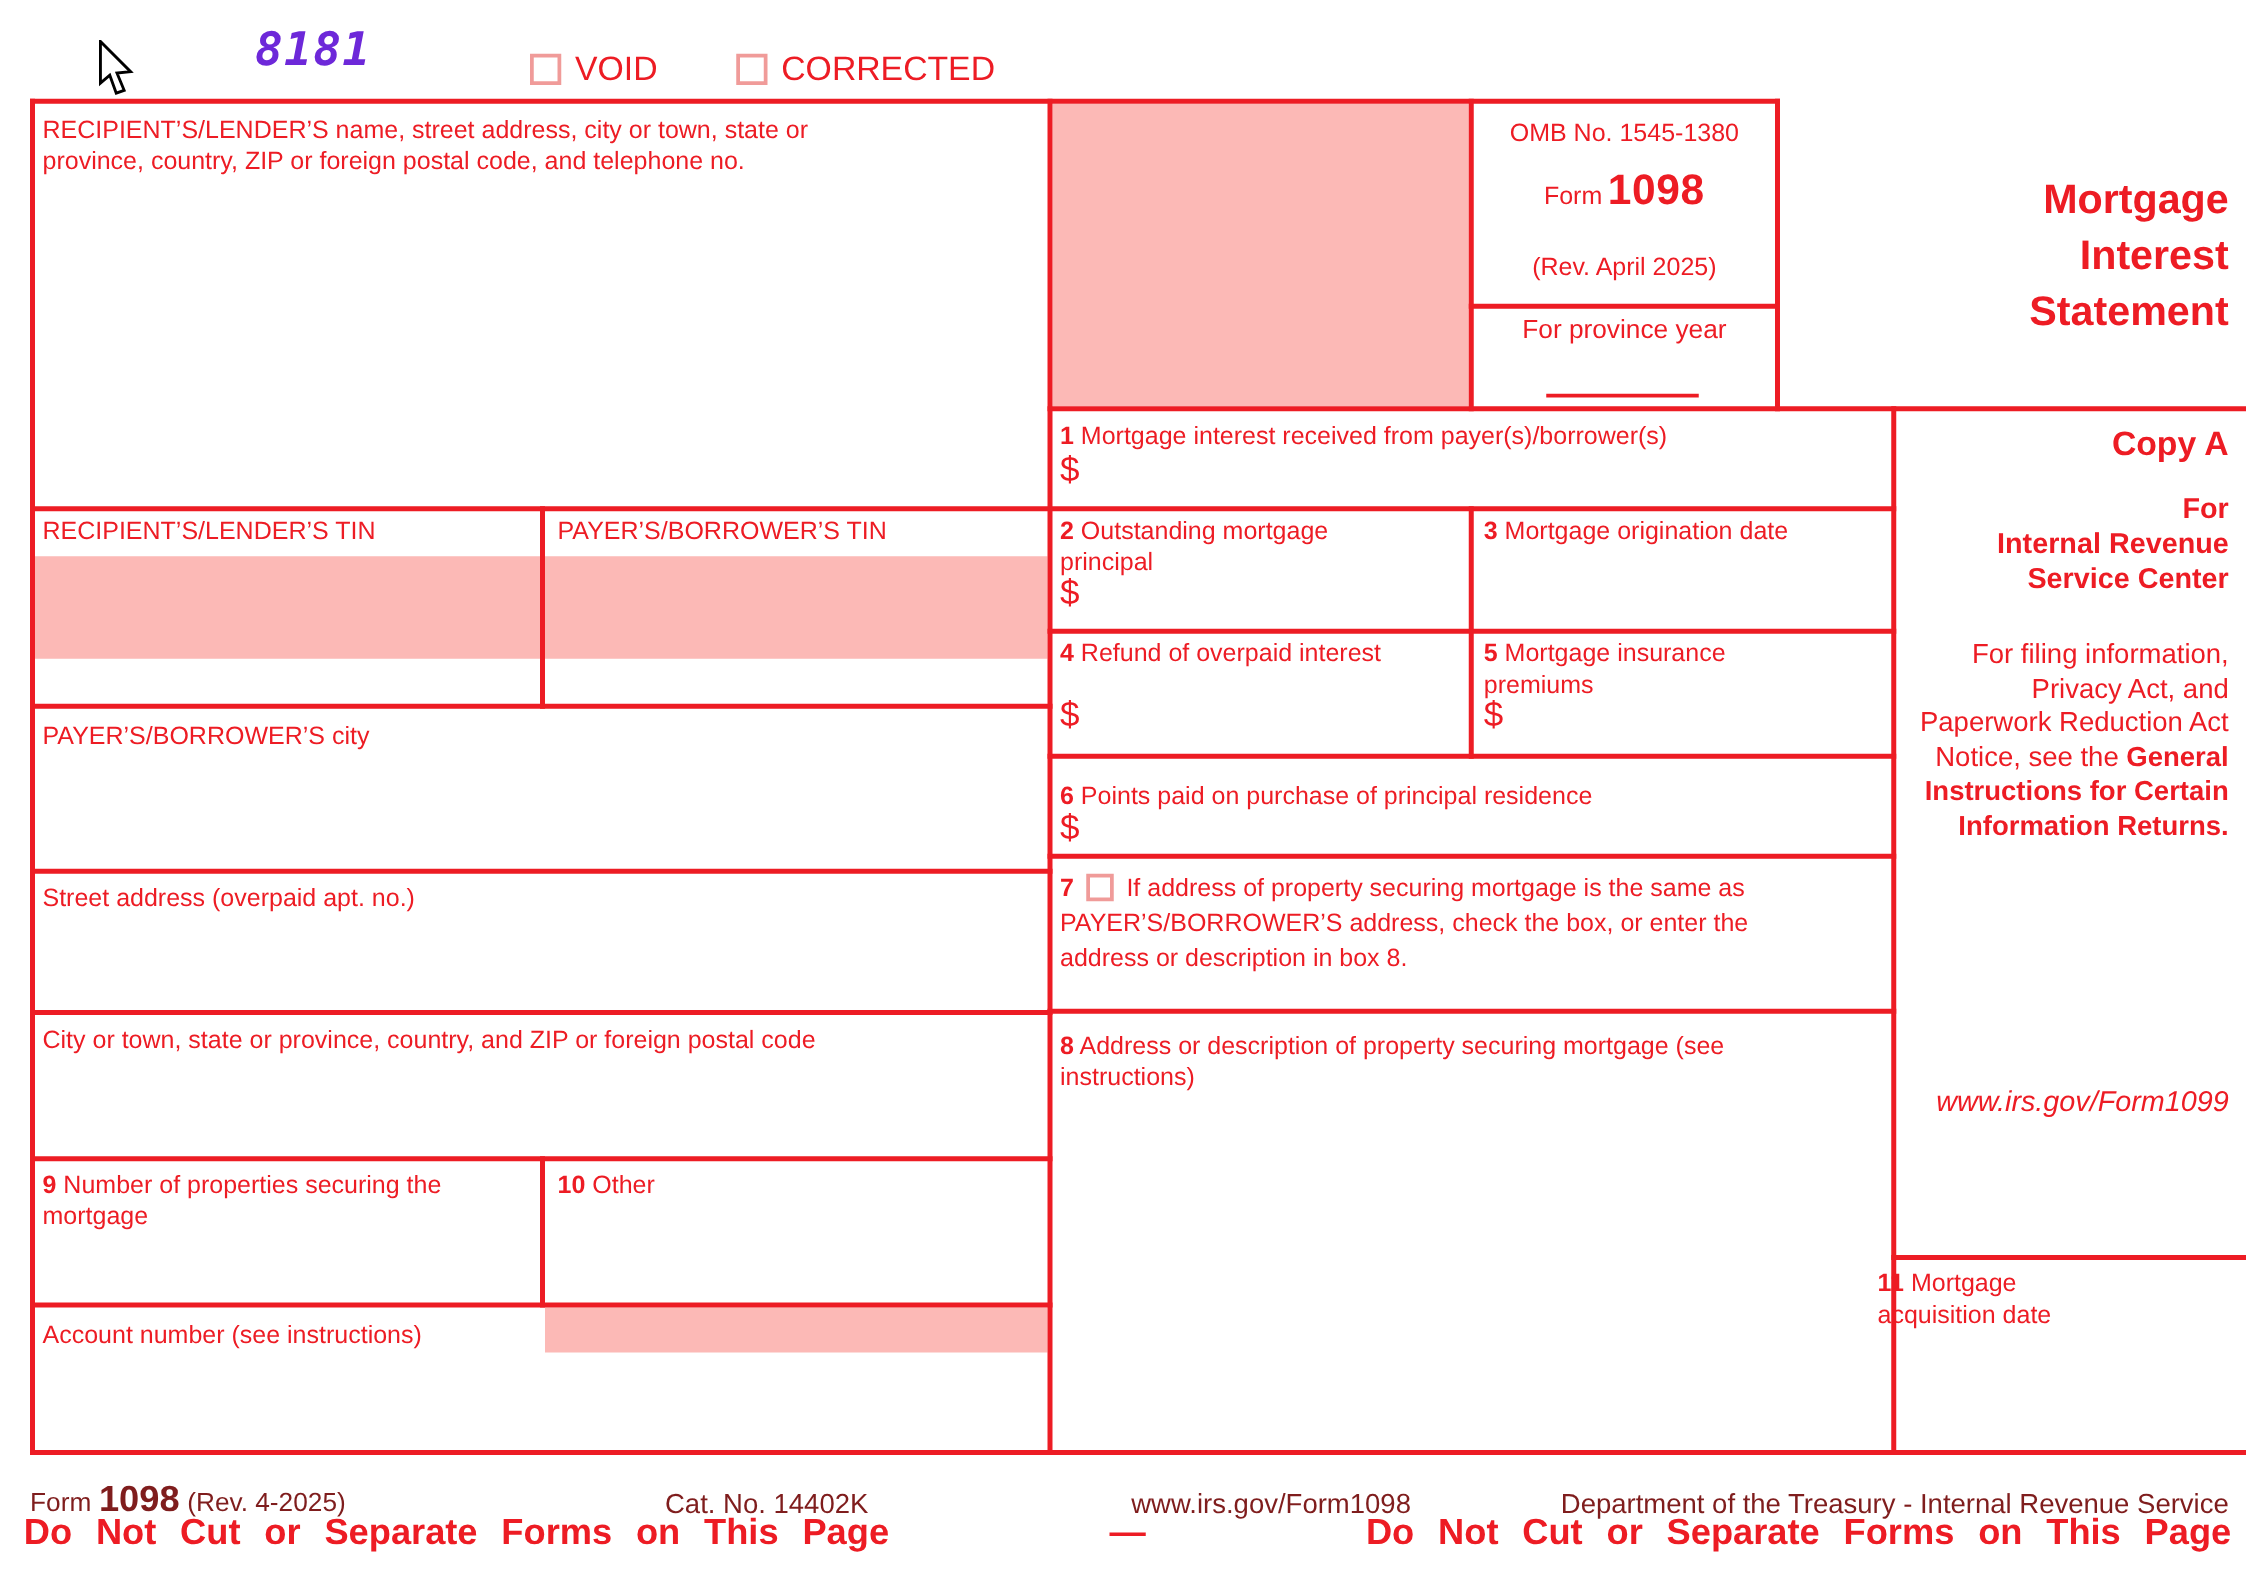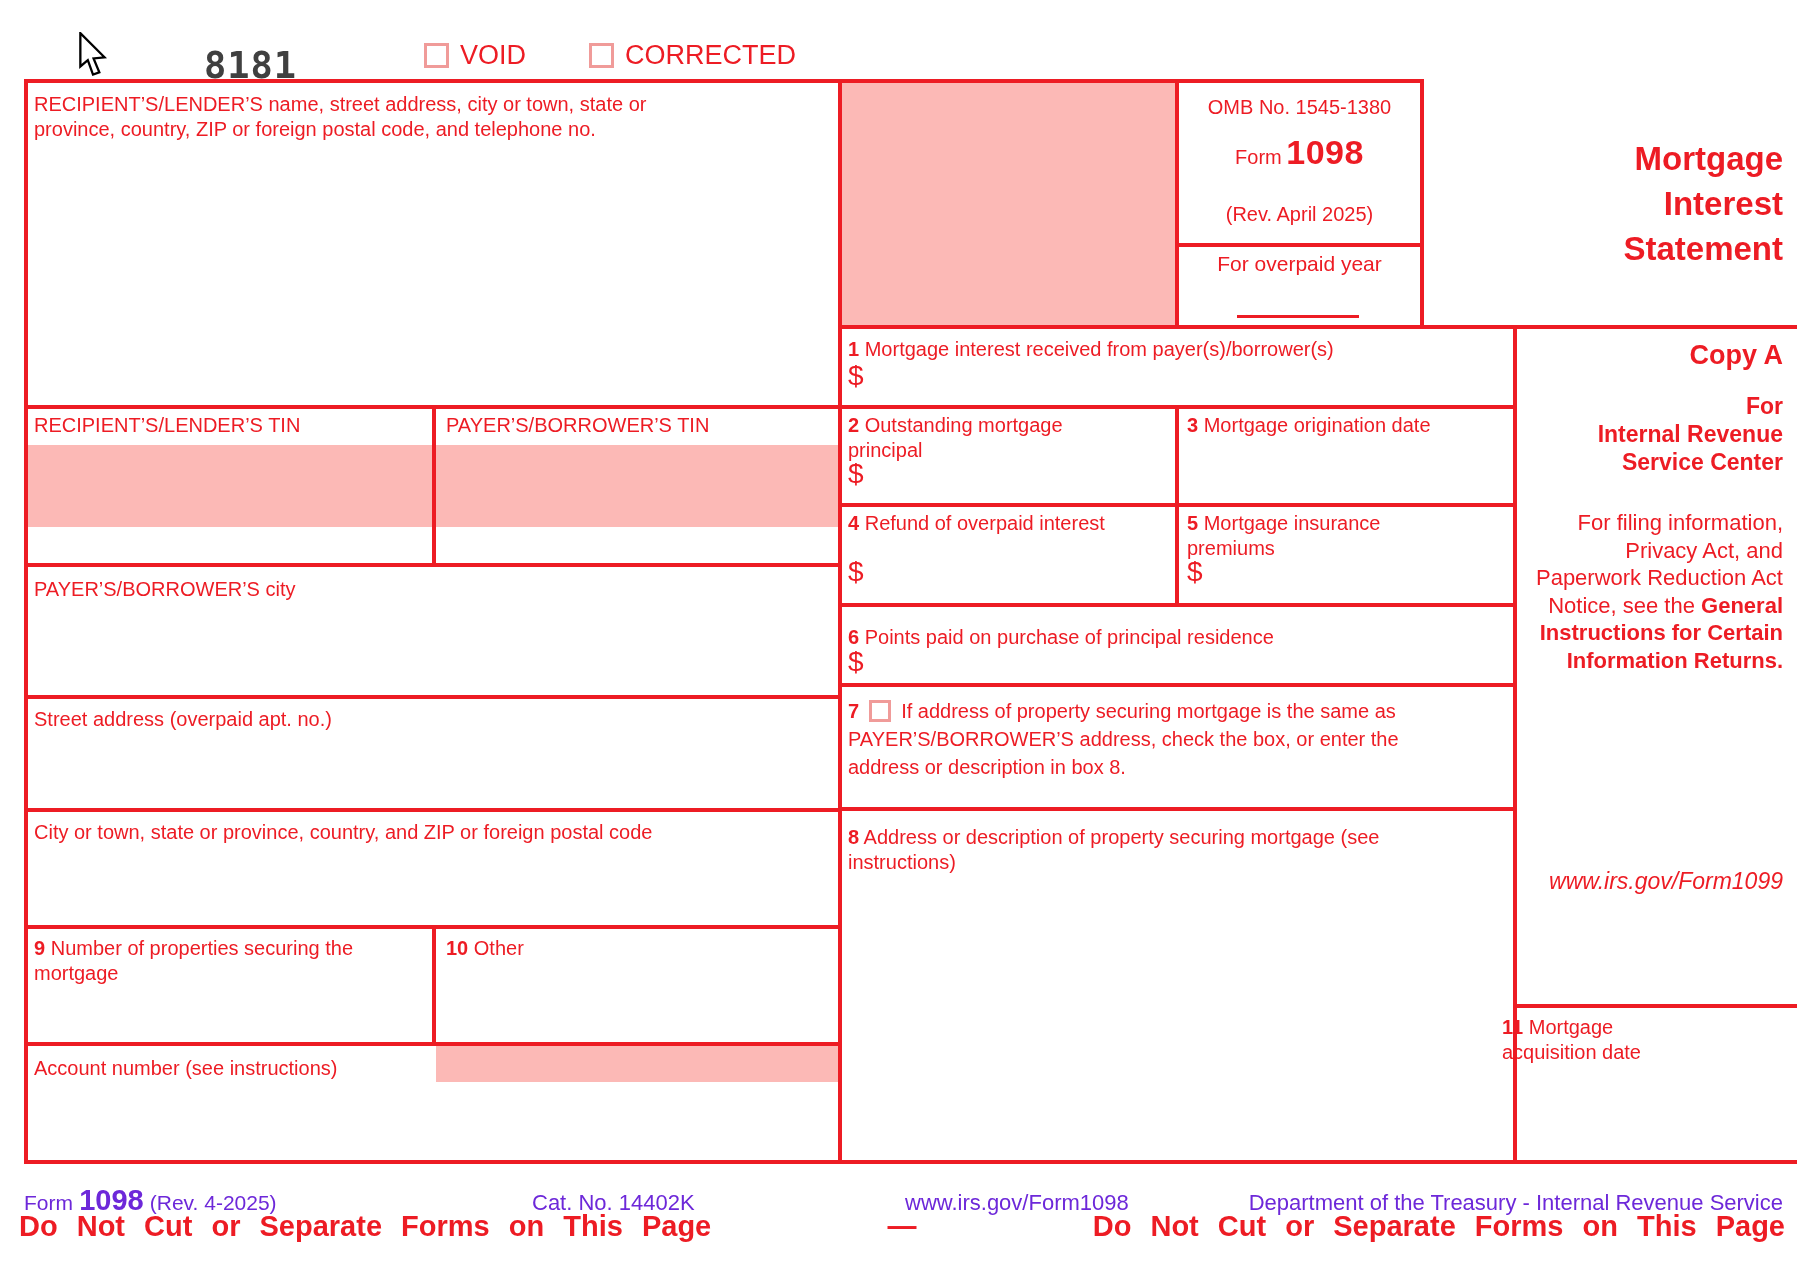--- a/index.html
+++ b/index.html
@@ -8,33 +8,33 @@
   .ln{position:absolute;background:#ED1C24;}
   .pink{position:absolute;background:#FCB9B6;}
   .lbl{position:absolute;font-size:20px;line-height:25px;color:#ED1C24;}
   .lbl b{font-weight:bold;}
   .dollar{position:absolute;font-size:28px;color:#ED1C24;}
   .rt{text-align:right;}
   .cbox{display:inline-block;width:25px;height:25px;border:3px solid #F09B99;background:#fff;box-sizing:border-box;}
   .cb7{display:inline-block;width:22px;height:22px;border:3px solid #F09B99;background:#fff;
        box-sizing:border-box;vertical-align:-4px;margin:0 10px 0 10px;}
   .hdr-check{position:absolute;display:flex;align-items:center;gap:11px;font-size:27px;color:#ED1C24;}
-  .code8181{position:absolute;left:204px;top:44px;font-family:"DejaVu Sans Mono", monospace;
-            font-weight:bold;font-size:37px;color:#404040;letter-spacing:1px;}
+  .code8181{position:absolute;left:204px;top:18px;font-family:"DejaVu Sans Mono", monospace;
+            font-weight:bold;font-size:37px;color:#6d28d9;letter-spacing:1px;font-style:italic;}
   .title-block{position:absolute;right:14px;top:136px;font-weight:bold;font-size:33px;
                line-height:45px;text-align:right;}
   .copy-a{position:absolute;right:14px;top:340px;font-weight:bold;font-size:27px;text-align:right;}
   .irs-block{position:absolute;right:14px;top:392px;font-weight:bold;font-size:23px;line-height:28px;text-align:right;}
   .filing{position:absolute;right:14px;top:509px;width:252px;font-size:22px;line-height:27.5px;text-align:right;}
   .filing b{font-weight:bold;margin-top:13px;}
   .url-right{position:absolute;right:14px;top:868px;font-size:23px;font-style:italic;text-align:right;}
   .omb-cell{position:absolute;left:1179px;width:241px;text-align:center;}
   .form-big{font-size:34px;font-weight:bold;letter-spacing:0.5px;}
   .form-small{font-size:20px;}
-  .footer-small{position:absolute;top:1186px;font-size:22px;color:#6d28d9;}
+  .footer-small{position:absolute;top:1186px;font-size:22px;color:#7f1d1d;}
   .donotcut{position:absolute;left:19px;top:1210px;width:1766px;display:flex;justify-content:space-between;
             font-size:29px;font-weight:bold;word-spacing:11px;color:#ED1C24;}
   .yearline{position:absolute;left:1237px;top:294px;width:122px;height:21px;border-bottom:3px solid #ED1C24;}
 </style>
 </head>
 <body>
 
 <div id="page">
 
   <svg style="position:absolute;left:76px;top:32px;" width="34" height="46" viewBox="0 0 28 40">
@@ -131,21 +131,21 @@
   <div class="lbl" style="left:848px;top:825px;width:590px;">
     <b>8</b> <span>Address or description of property securing mortgage (see instructions)</span>
   </div>
 
   <div class="omb-cell" style="top:96px;font-size:20px;">OMB No. 1545-1380</div>
   <div class="omb-cell" style="top:133px;">
     <span class="form-small">Form</span>
     <span class="form-big">1098</span>
   </div>
   <div class="omb-cell" style="top:203px;font-size:20px;">(Rev. April 2025)</div>
-  <div class="omb-cell" style="top:252px;font-size:21px;">For overpaid year</div>
+  <div class="omb-cell" style="top:252px;font-size:21px;">For province year</div>
   <div class="yearline"></div>
 
   <div class="title-block">
     <div>Mortgage</div>
     <div>Interest</div>
     <div>Statement</div>
   </div>
   <div class="copy-a">Copy A</div>
   <div class="irs-block">
     <div>For</div>

